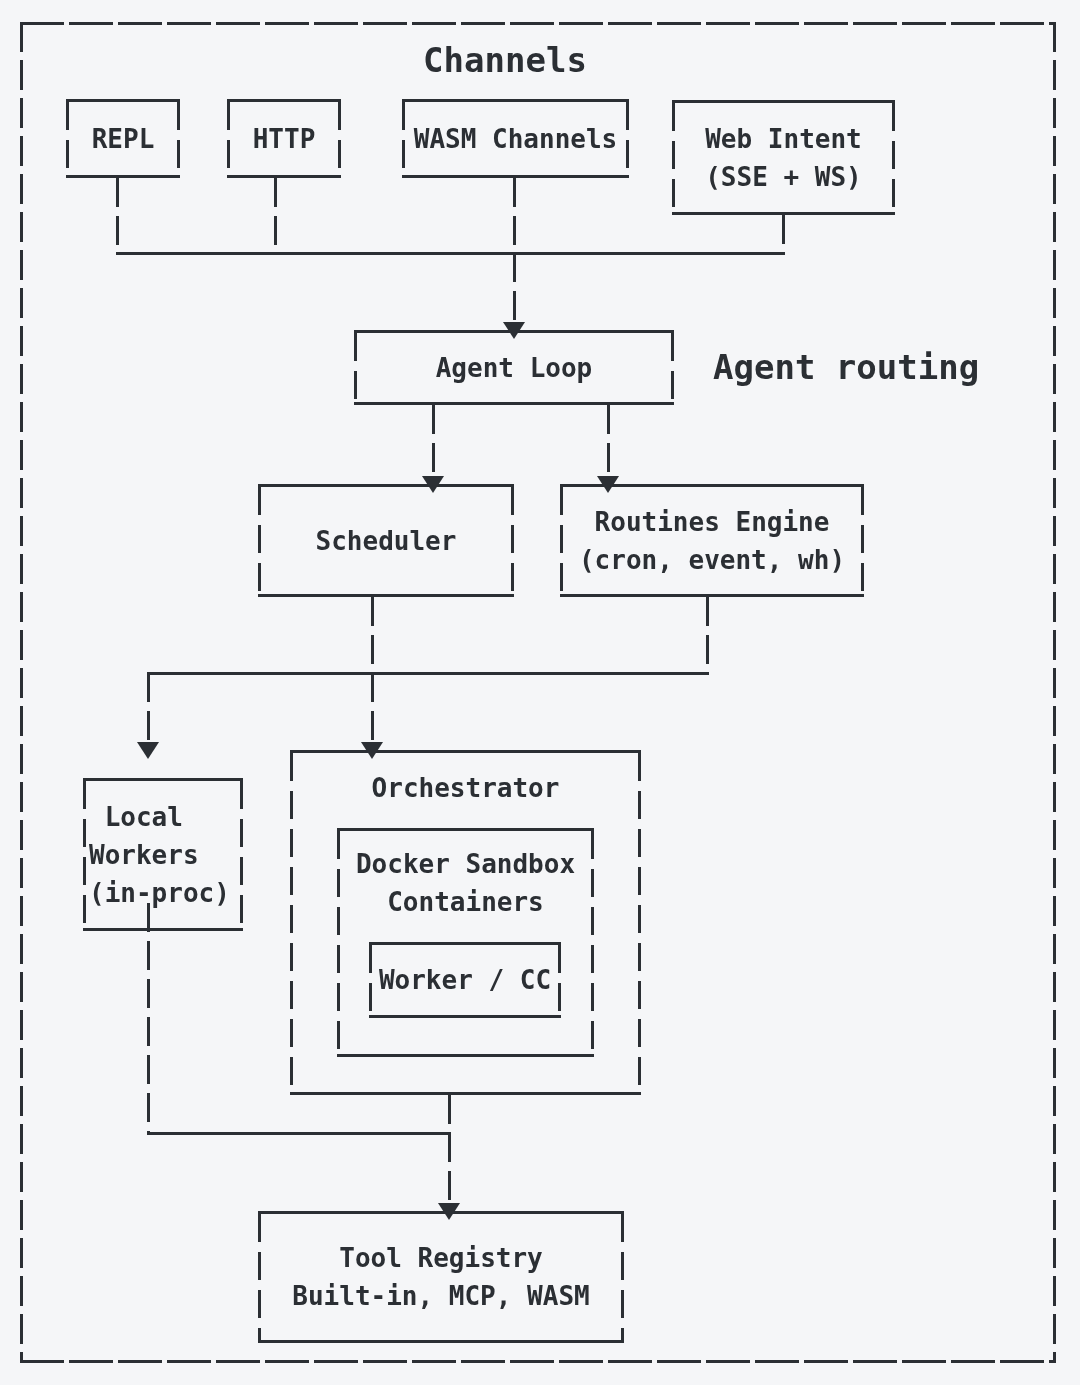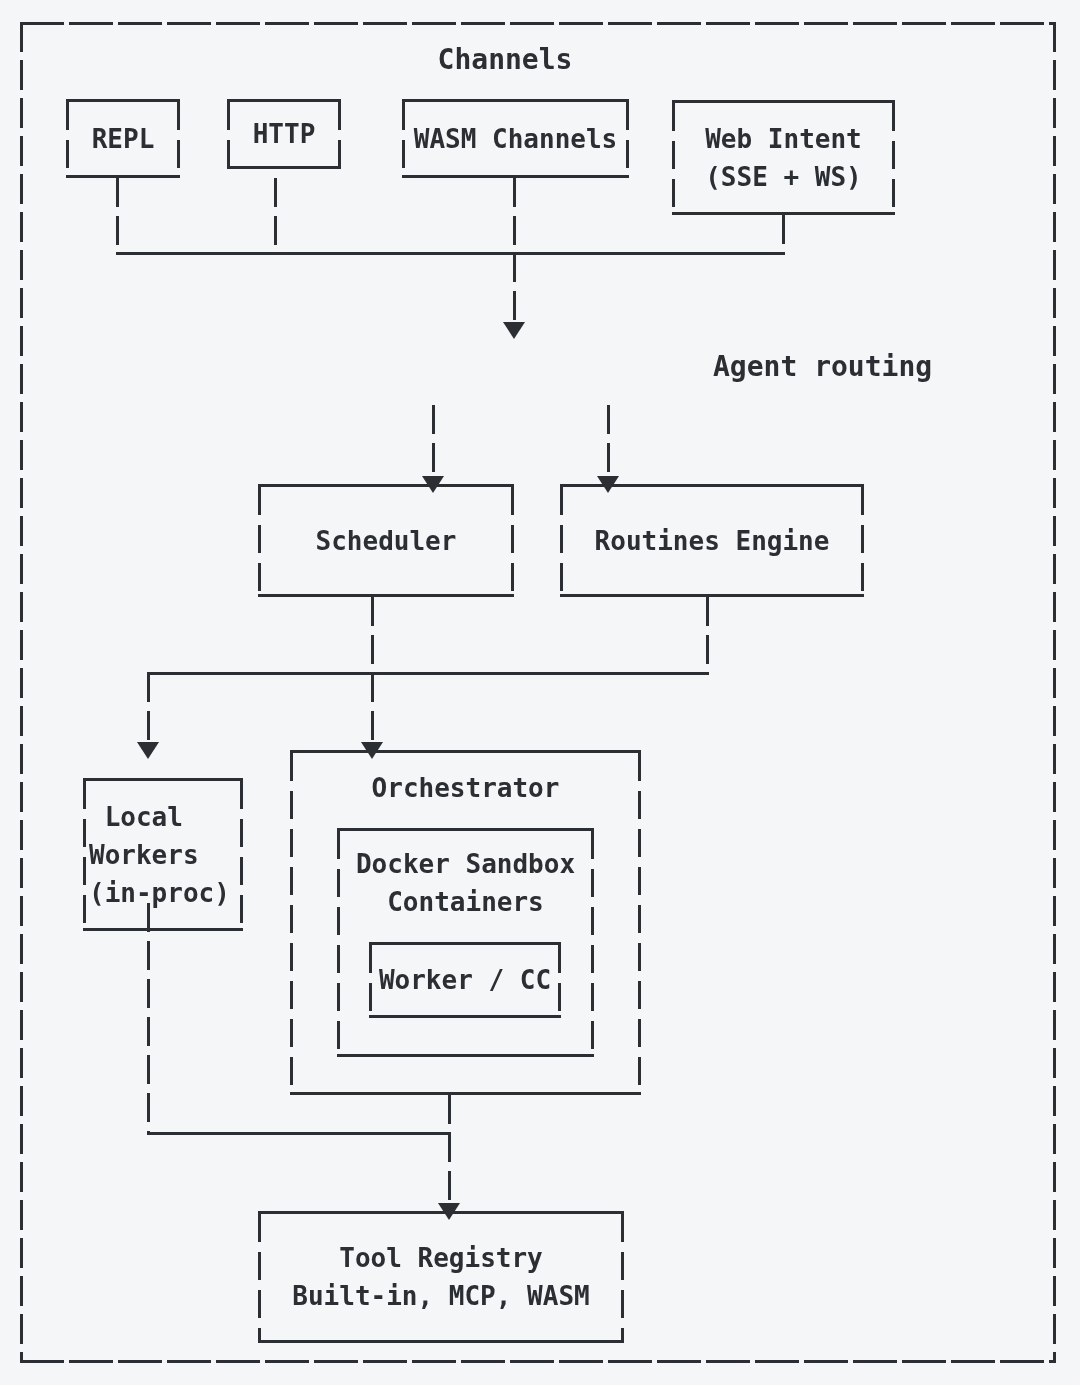--- a/index.html
+++ b/index.html
@@ -42,71 +42,75 @@
   .v{position:absolute;width:3px;background:repeating-linear-gradient(180deg,var(--ink) 0 29px,transparent 29px 38px);}
   .h{position:absolute;height:3px;background:var(--ink);}
   
   .arr{
     position:absolute;width:0;height:0;
     border-left:11px solid transparent;
     border-right:11px solid transparent;
     border-top:17px solid var(--ink);
   }
   .label{
-    position:absolute;font-size:28px;line-height:38px;white-space:pre;
+    position:absolute;font-size:34px;line-height:38px;white-space:pre;
   }
   .label.center{text-align:center;}
 </style>
 </head>
 <body>
 
 <div class="canvas">
 
   <div class="fe h" style="left:20px;top:22px;width:1036px"></div>
   <div class="fe h" style="left:20px;top:1360px;width:1036px"></div>
   <div class="fe v" style="left:20px;top:22px;height:1341px"></div>
   <div class="fe v" style="left:1053px;top:22px;height:1341px"></div>
 
   <div class="label center" style="left:391px;top:41px;width:228px">Channels</div>
 
   <div class="box" style="left:66px;top:99px;width:114px;height:79px">
     <div>REPL</div>
   </div>
-  <div class="box" style="left:227px;top:99px;width:114px;height:70px">
+  <div class="box" style="left:227px;top:99px;width:114px;height:79px">
     <div>HTTP</div>
   </div>
   <div class="box" style="left:402px;top:99px;width:227px;height:79px">
     <div>WASM Channels</div>
   </div>
   <div class="box" style="left:672px;top:100px;width:223px;height:115px">
     <div>Web Intent</div>
     <div>(SSE + WS)</div>
   </div>
 
   <div class="v" style="left:115.5px;top:178px;height:75px"></div>
   <div class="v" style="left:273.5px;top:178px;height:75px"></div>
   <div class="v" style="left:512.5px;top:178px;height:75px"></div>
   <div class="v" style="left:781.5px;top:215px;height:38px"></div>
   <div class="h" style="left:115.5px;top:251.5px;width:669px"></div>
 
   <div class="v" style="left:512.5px;top:253px;height:72px"></div>
   <div class="arr" style="left:503px;top:322px"></div>
 
+  <div class="box" style="left:354px;top:330px;width:320px;height:75px">
+    <div>Agent Loop</div>
+  </div>
   <div class="label" style="left:713px;top:348px">Agent routing</div>
 
   <div class="v" style="left:431.5px;top:405px;height:74px"></div>
   <div class="arr" style="left:422px;top:476px"></div>
   <div class="v" style="left:606.5px;top:405px;height:74px"></div>
   <div class="arr" style="left:597px;top:476px"></div>
 
   <div class="box" style="left:258px;top:484px;width:256px;height:113px">
     <div>Scheduler</div>
   </div>
   <div class="box" style="left:560px;top:484px;width:304px;height:113px">
     <div>Routines Engine</div>
+    <div>(cron, event, wh)</div>
   </div>
 
   <div class="v" style="left:370.5px;top:597px;height:146px"></div>
   <div class="arr" style="left:361px;top:742px"></div>
   <div class="v" style="left:705.5px;top:597px;height:76px"></div>
   <div class="h" style="left:146.5px;top:671.5px;width:562px"></div>
   <div class="v" style="left:146.5px;top:673px;height:70px"></div>
   <div class="arr" style="left:137px;top:742px"></div>
 
   <div class="box left-align" style="left:83px;top:750px;width:160px;height:153px">

